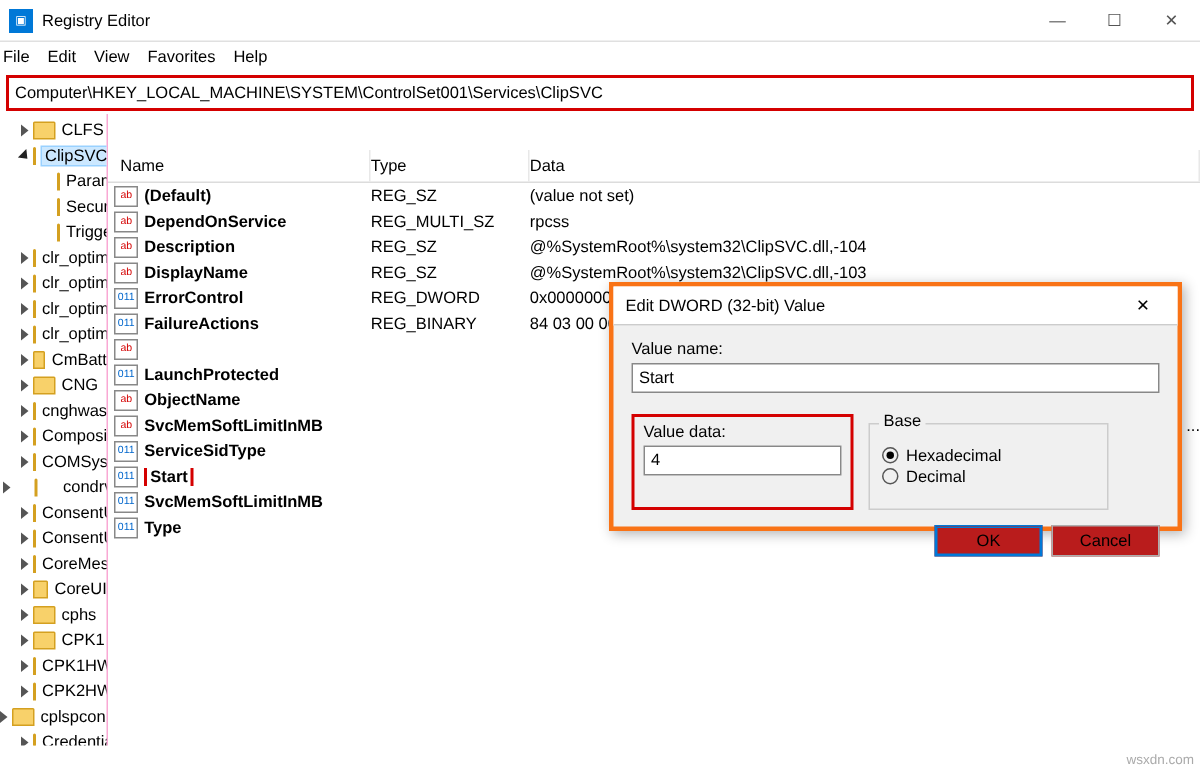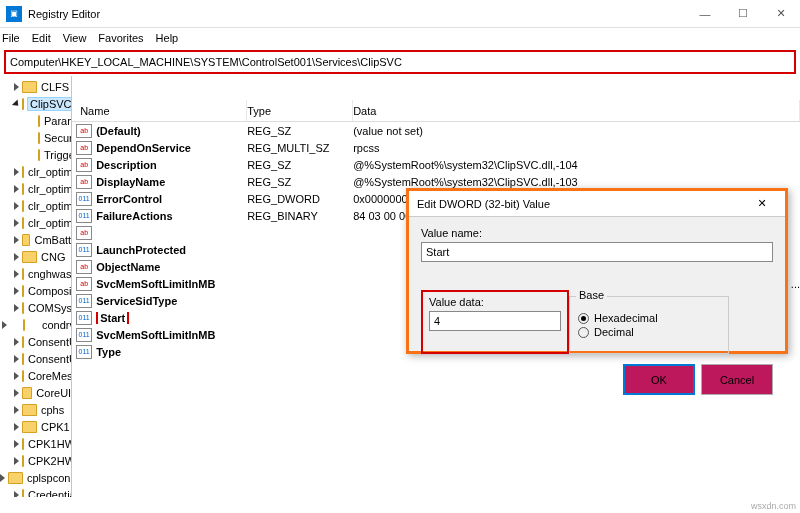--- a/index.html
+++ b/index.html
@@ -34,29 +34,29 @@
 .row .tp { width:106px; }
 .row .dt { flex:1; white-space:nowrap; overflow:hidden; }
 .marked { border:2px solid #d40000; padding:0 2px; }
 .dialog { position:absolute; left:406px; top:188px; width:382px; height:166px; background:#f0f0f0; border:3px solid #f97316; box-shadow: 2px 2px 8px rgba(0,0,0,0.3); }
 .dlg-title { height:26px; background:#fff; border-bottom:1px solid #ccc; display:flex; align-items:center; padding:0 8px; }
 .dlg-title .t { flex:1; }
 .dlg-close { width:30px; text-align:center; }
 .dlg-body { padding:10px 12px; }
 .dlg-lbl { margin-bottom:3px; }
 .dlg-input { width:100%; height:20px; border:1px solid #888; background:#fff; padding:0 4px; }
-.dlg-row2 { display:flex; margin-top:28px; }
+.dlg-row2 { display:flex; margin-top:14px; gap:10px; }
 .vd-box { border:2px solid #d40000; padding:4px 6px 6px 6px; width:148px; }
 .base-box { border:1px solid #ccc; padding:13px 8px; width:160px; position:relative; margin-top:6px; }
 .base-box .legend { position:absolute; top:-8px; left:6px; background:#f0f0f0; padding:0 3px; }
-.radio { display:flex; align-items:flex-end; gap:5px; margin:2px 0; }
+.radio { display:flex; align-items:flex-start; gap:5px; margin:2px 0; }
 .radio .rb { width:11px; height:11px; border:1px solid #555; border-radius:50%; display:flex; align-items:center; justify-content:center; }
 .radio .rb.on::after { content:""; width:5px; height:5px; background:#000; border-radius:50%; }
 .dlg-btns { display:flex; justify-content:flex-end; gap:6px; padding:0 12px 10px 0; }
-.dlg-btns button { width:72px; height:31px; background:#be185d; border:1px solid #adadad; }
+.dlg-btns button { width:72px; height:21px; background:#b91c1c; border:1px solid #adadad; }
 .dlg-btns button.def { border:1px solid #0078d7; box-shadow: inset 0 0 0 1px #0078d7; }
 .watermark { position:absolute; right:4px; bottom:2px; font-size:9px; color:#aaa; }
 </style>
 </head>
 <body>
 
 <div class="titlebar">
   <div class="icon">▣</div>
   <div class="title">Registry Editor</div>
   <div class="winbtns">

